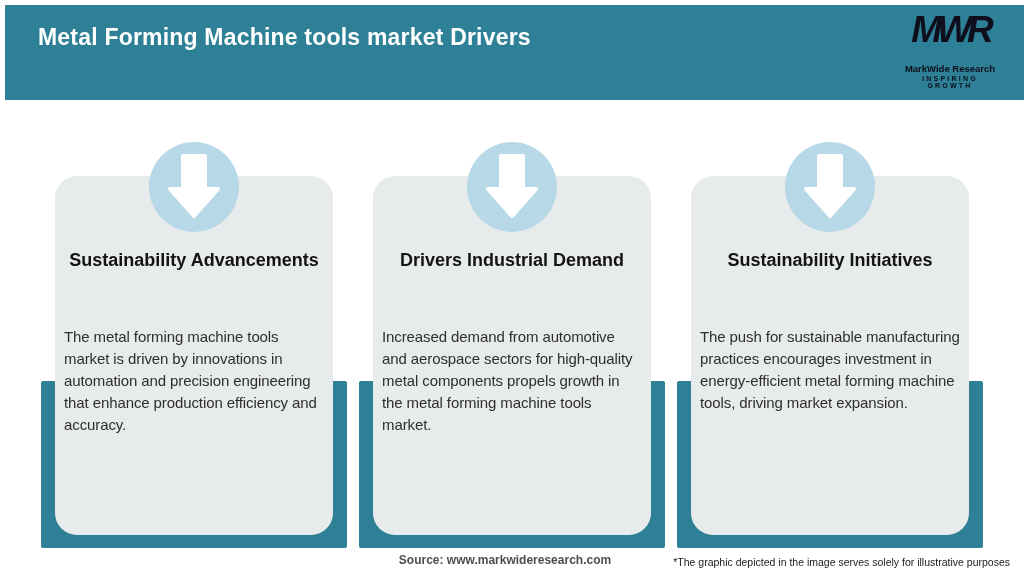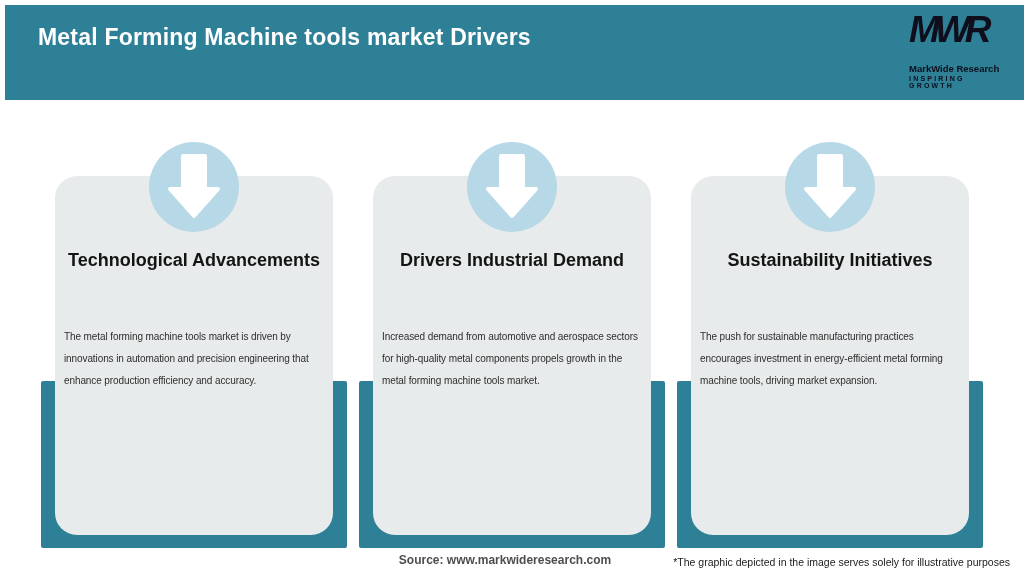--- a/index.html
+++ b/index.html
@@ -12,22 +12,22 @@
   
   .header {
     position: absolute; left: 5px; top: 5px; width: 1019px; height: 95px;
     background: #2e8096;
   }
   .page-title {
     position: absolute; left: 33px; top: 19px;
     font-size: 23px; font-weight: 700; color: #ffffff; letter-spacing: 0.2px;
   }
   .logo {
-    position: absolute; right: 11px; top: 7px; width: 104px;
-    color: #0e0e1c;
+    position: absolute; right: 22px; top: 7px; width: 104px;
+    text-align: center; color: #0e0e1c;
   }
   .logo-acronym {
     font-size: 37px; font-weight: 800; font-style: italic;
     letter-spacing: -5px; line-height: 0.95; color: #0e0e1c;
   }
   .logo-name { font-size: 9.5px; font-weight: 800; margin-top: 16px; }
   .logo-tagline { font-size: 7px; font-weight: 700; letter-spacing: 2.2px; margin-top: 1px; }
 
   
   .backdrop {
@@ -54,21 +54,21 @@
   .badge.c0 { left: 149px; }
   .badge.c1 { left: 467px; }
   .badge.c2 { left: 785px; }
 
   .card-title {
     position: absolute; top: 74px; left: 0; right: 0;
     text-align: center; font-size: 18px; font-weight: 700; color: #141414;
   }
   .card-body {
     position: absolute; top: 150px; left: 9px; right: 9px;
-    font-size: 10px; line-height: 22px; color: #2e2e2e; letter-spacing: -0.1px;
+    font-size: 15px; line-height: 22px; color: #2e2e2e; letter-spacing: -0.1px;
     text-align: left;
   }
 
   
   .source {
     position: absolute; left: 0; top: 553px; width: 1010px;
     text-align: center; font-size: 12px; font-weight: 700; color: #4e4e4e;
   }
   .disclaimer {
     position: absolute; right: 14px; top: 556px;
@@ -87,21 +87,21 @@
       <div class="logo-name">MarkWide Research</div>
       <div class="logo-tagline">INSPIRING GROWTH</div>
     </div>
   </div>
 
   <div class="backdrop c0"></div>
   <div class="backdrop c1"></div>
   <div class="backdrop c2"></div>
 
   <div class="card c0">
-    <div class="card-title">Technological Advancements</div>
+    <div class="card-title">Sustainability Advancements</div>
     <div class="card-body">The metal forming machine tools market is driven by innovations in automation and precision engineering that enhance production efficiency and accuracy.</div>
   </div>
   <div class="badge c0">
     <svg width="90" height="90" viewBox="0 0 90 90">
       <polygon points="34,14 56,14 56,47 69,47 45,74 21,47 34,47" fill="#ffffff" stroke="#ffffff" stroke-width="4" stroke-linejoin="round"></polygon>
     </svg>
   </div>
 
   <div class="card c1">
     <div class="card-title">Drivers Industrial Demand</div>

